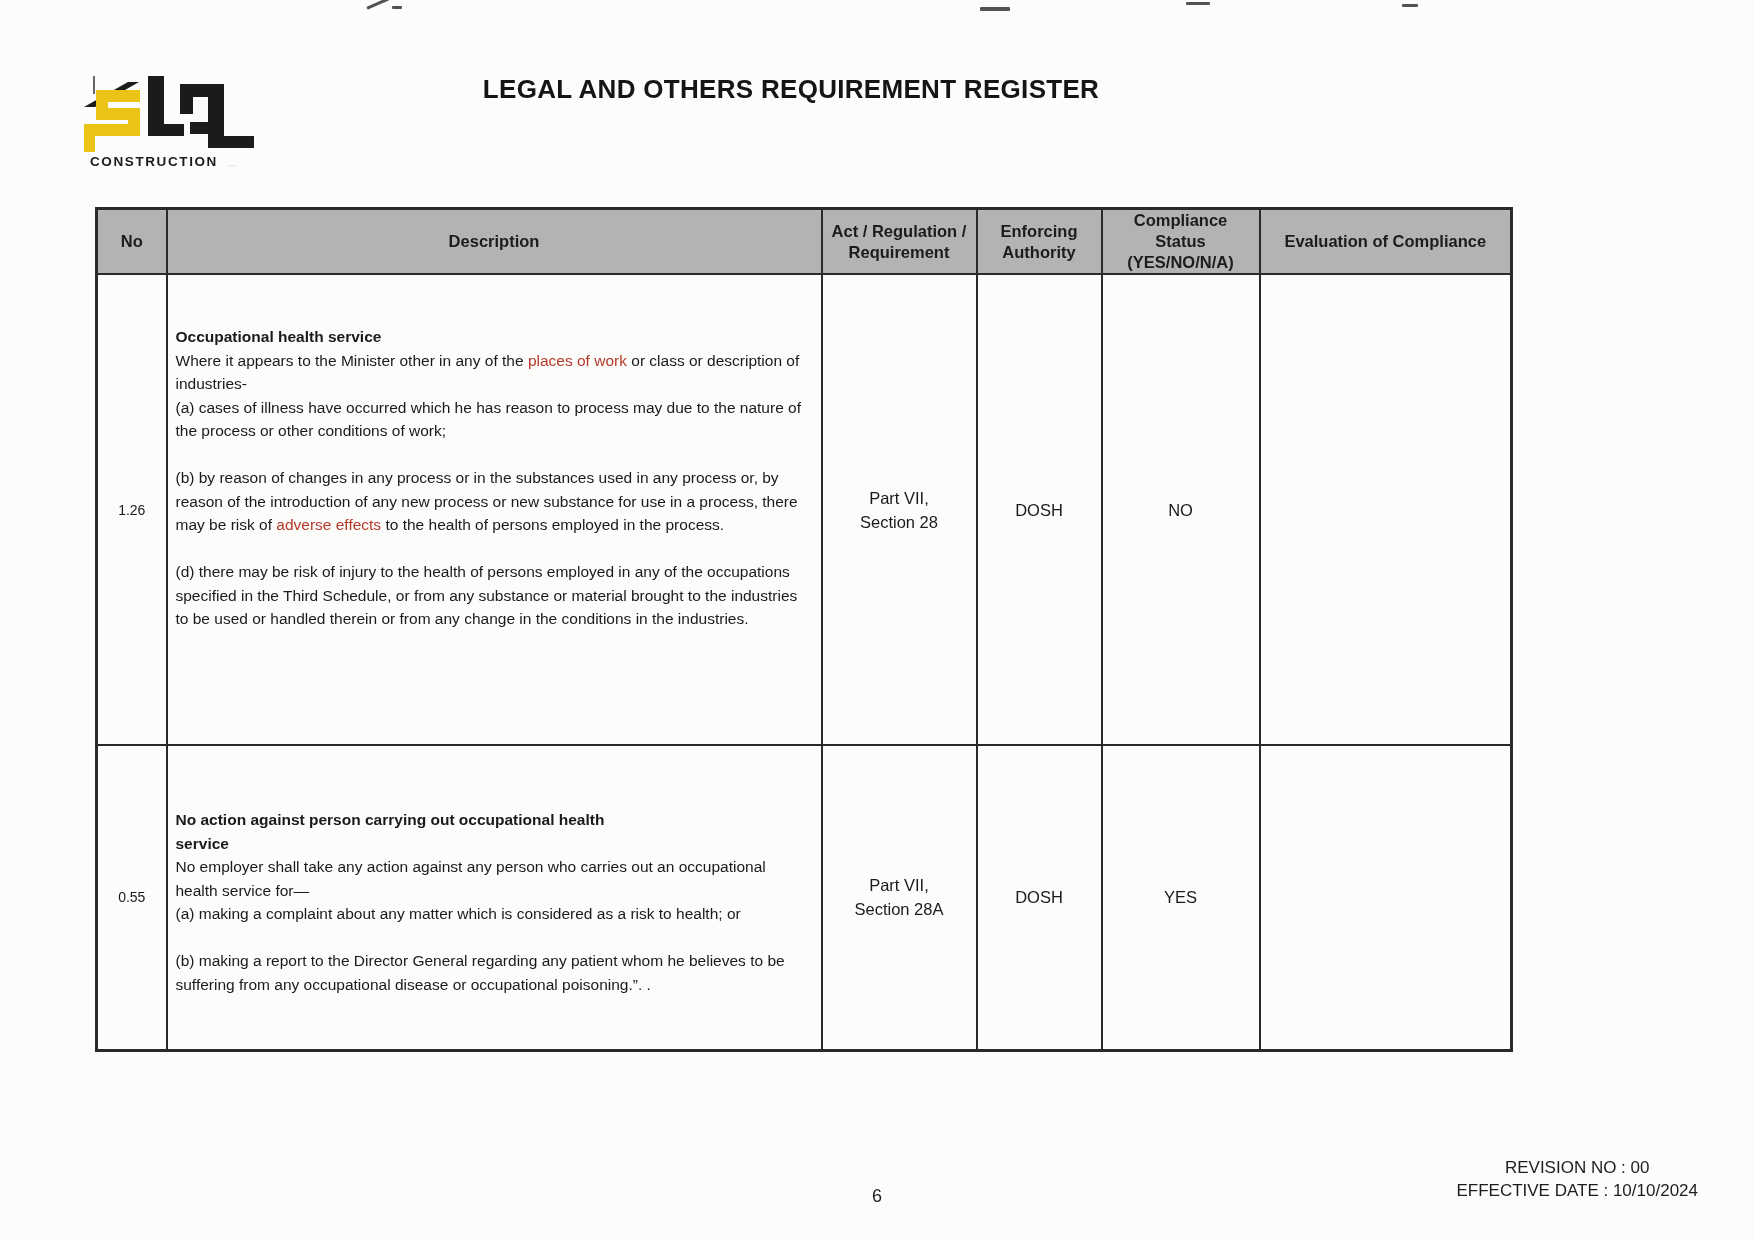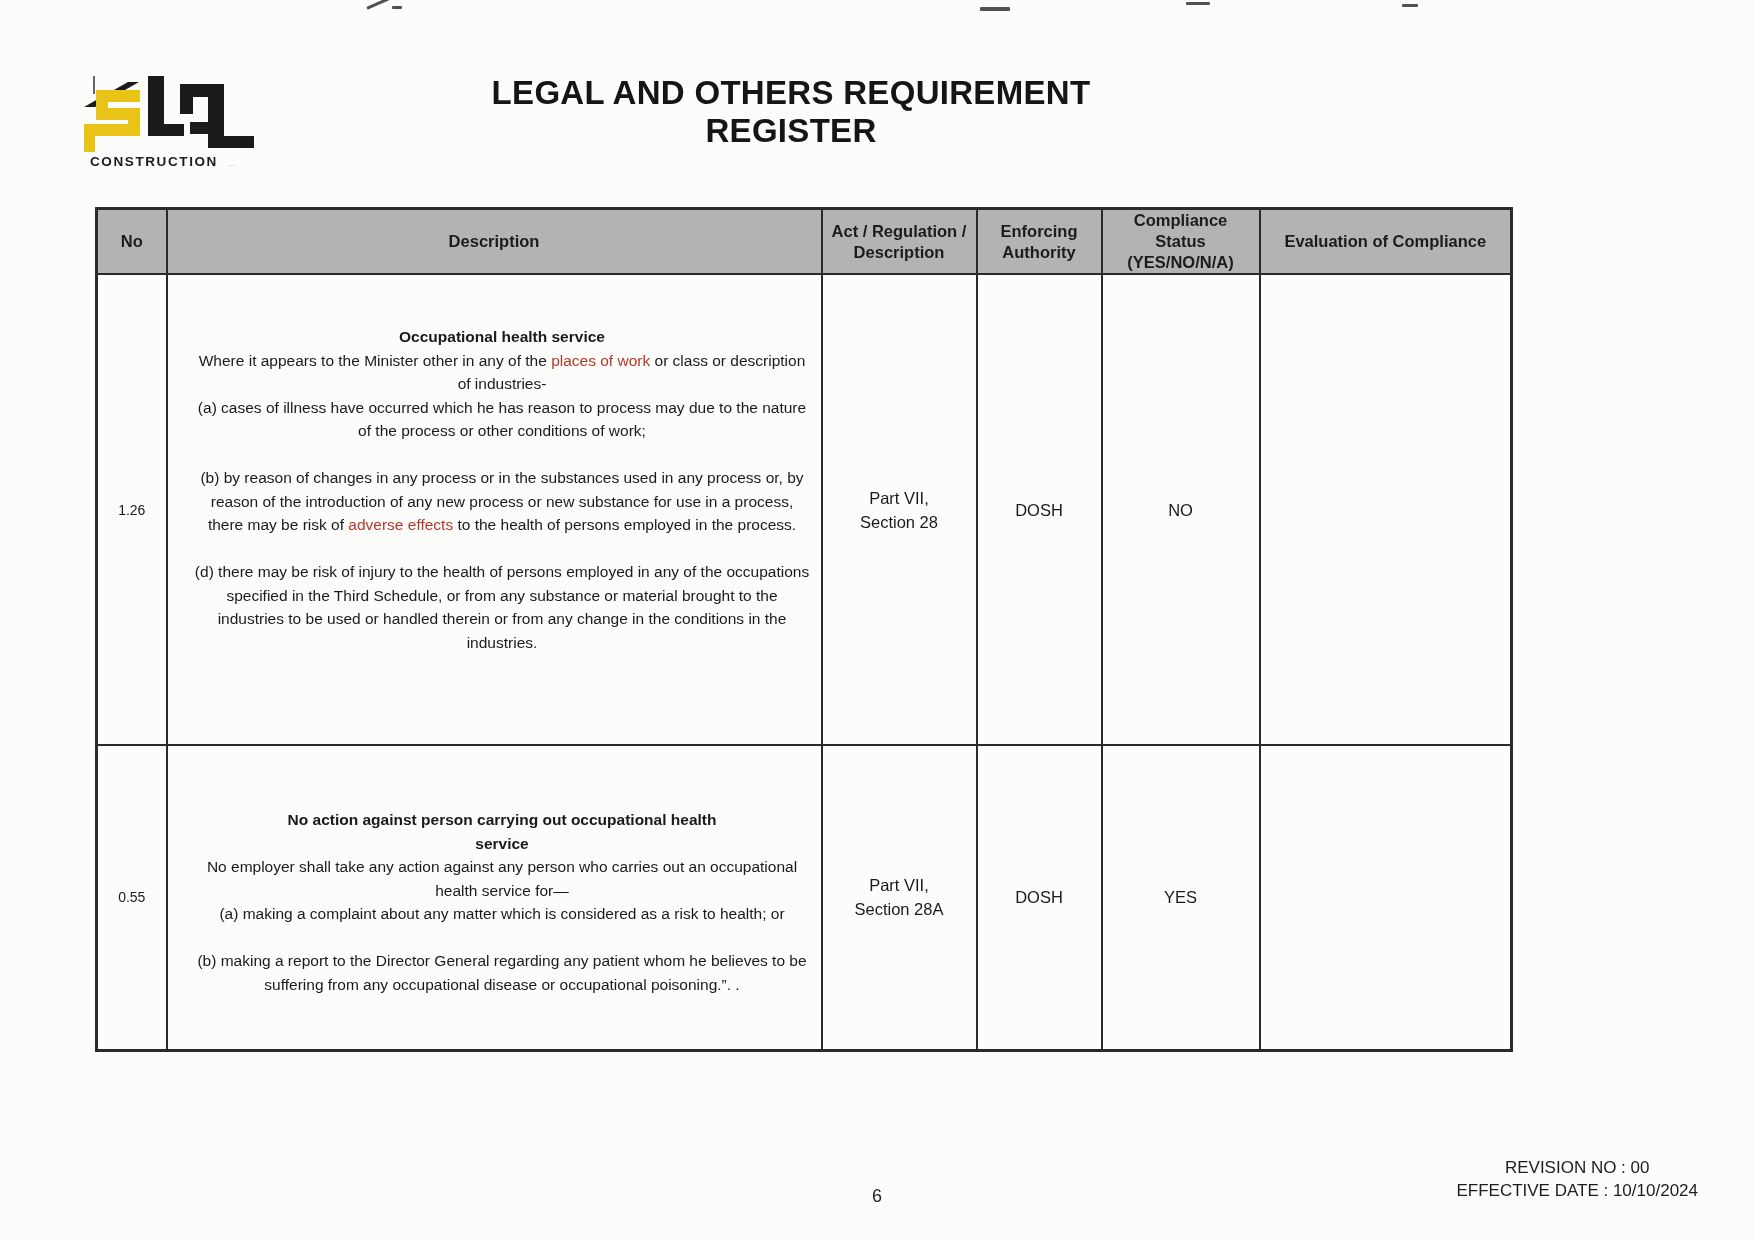--- a/index.html
+++ b/index.html
@@ -17,21 +17,21 @@
   .a2 { left:980px; top:7px;  width:30px; height:4px; }
   .a3 { left:1186px;top:2px;  width:24px; height:3px; }
   .a4 { left:1402px;top:4px;  width:16px; height:3px; }
 
   .logo { position:absolute; left:76px; top:70px; }
   .logo-text { font-family:"Liberation Sans", sans-serif; font-size:13.5px; font-weight:bold; letter-spacing:1.6px; }
   .logo-dots { font-size:7px; fill:#8a8a8a; letter-spacing:1px; }
 
   .page-title {
     position:absolute; left:438px; top:74px; width:706px;
-    text-align:center; font-size:33px; font-weight:700; letter-spacing:.3px; color:#151515;
+    text-align:center; font-size:26px; font-weight:700; letter-spacing:.3px; color:#151515;
   }
 
   table.register {
     position:absolute; left:95px; top:207px; width:1415px;
     border-collapse:collapse; table-layout:fixed;
     border:3px solid var(--border);
   }
   .c-no   { width:70px; }
   .c-desc { width:655px; }
   .c-act  { width:155px; }
@@ -43,21 +43,21 @@
   thead th {
     height:63px; background:var(--header_bg);
     font-size:16.5px; font-weight:700; color:#1c1c1c;
     text-align:center; vertical-align:middle;
     white-space:pre-line; line-height:21px; padding:0 6px;
   }
   tr.r0 { height:471px; }
   tr.r1 { height:305px; }
 
   td.no-cell { text-align:center; vertical-align:middle; font-size:14px; }
-  td.desc-cell { vertical-align:top; padding:50px 9px 0 25px; overflow:hidden;text-align:center; }
+  td.desc-cell { vertical-align:top; padding:50px 9px 0 8px; overflow:hidden; }
   tr.r1 td.desc-cell { padding-top:62px; }
   .desc-line { font-size:15.5px; line-height:23.5px; min-height:23.5px; }
   .desc-line .bold { font-weight:700; }
   .desc-line .red { color:var(--red_text); }
   td.center-cell { text-align:center; vertical-align:middle; font-size:16.5px; line-height:24px; }
 
   .footer-right {
     position:absolute; top:1156px; right:56px;
     text-align:center; font-size:17px; line-height:23px; color:#1d1d1d;
   }
@@ -110,21 +110,21 @@
       <col class="c-act">
       <col class="c-auth">
       <col class="c-comp">
       <col class="c-eval">
   </colgroup>
   <thead>
     <tr>
       <th>No</th>
       <th>Description</th>
       <th>Act / Regulation /
-Description</th>
+Requirement</th>
       <th>Enforcing
 Authority</th>
       <th>Compliance Status
 (YES/NO/N/A)</th>
       <th>Evaluation of Compliance</th>
     </tr>
   </thead>
   <tbody>
   <tr class="r0">
     <td class="no-cell">1.26</td>

